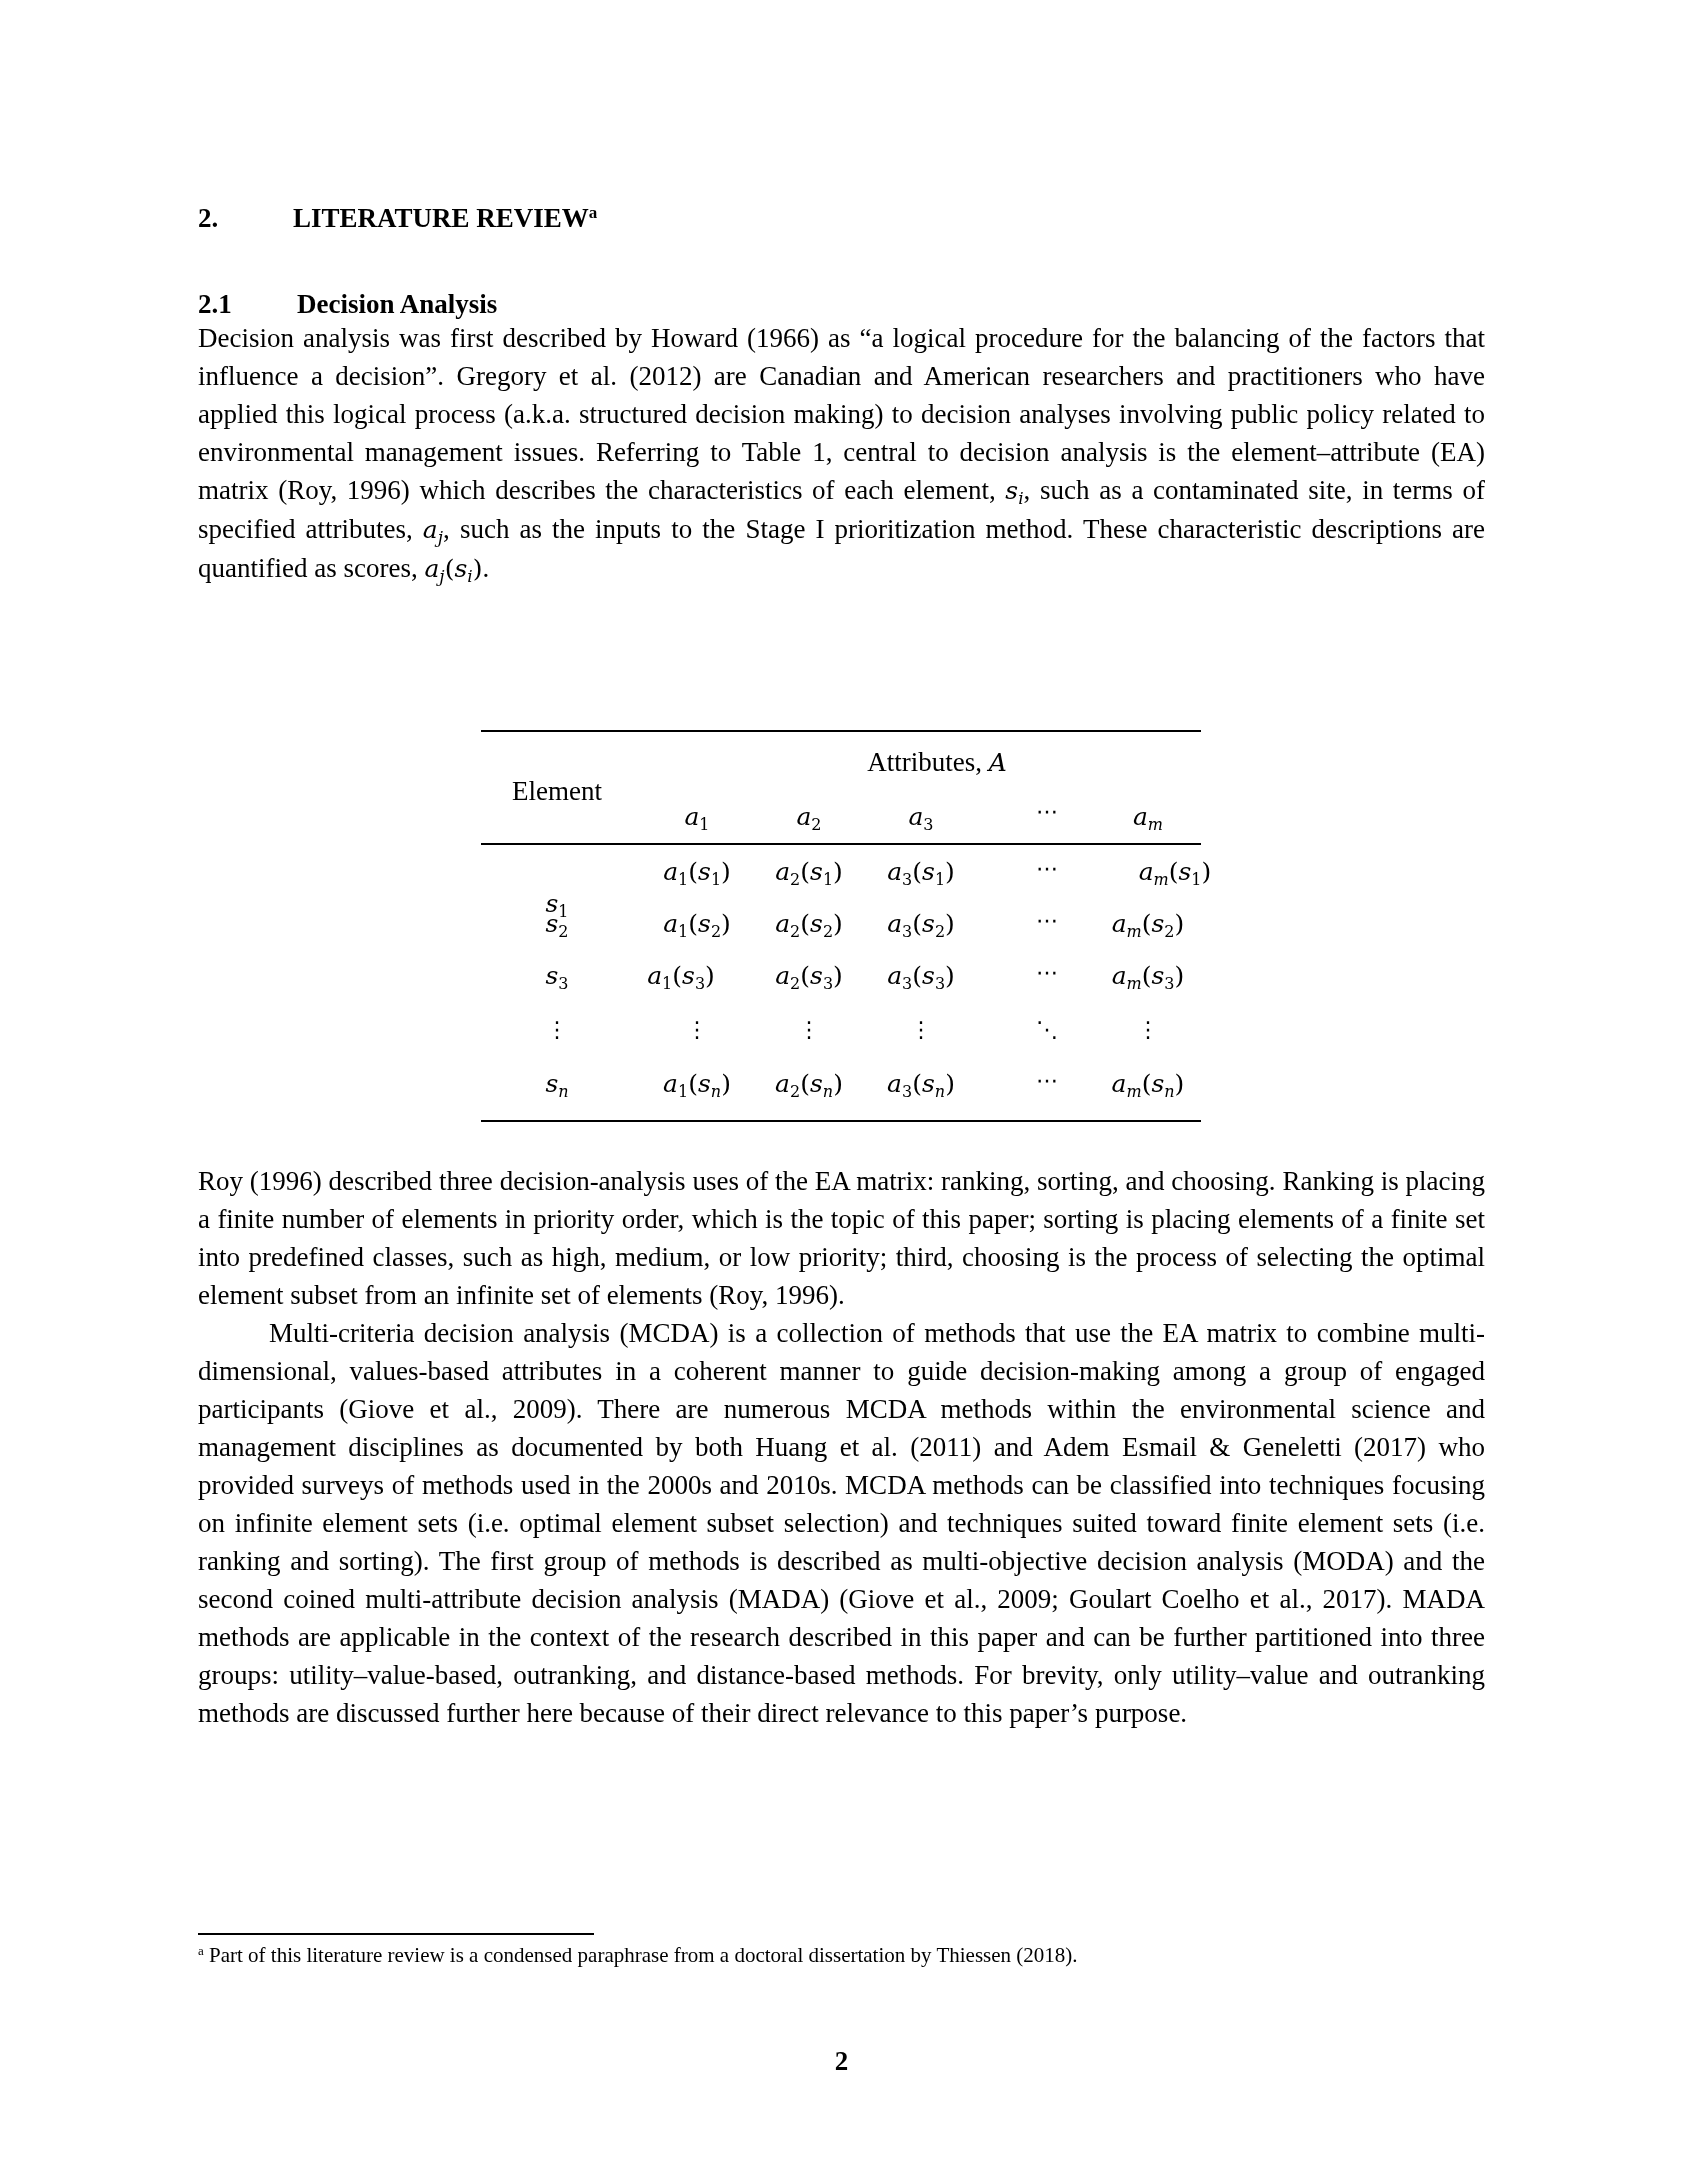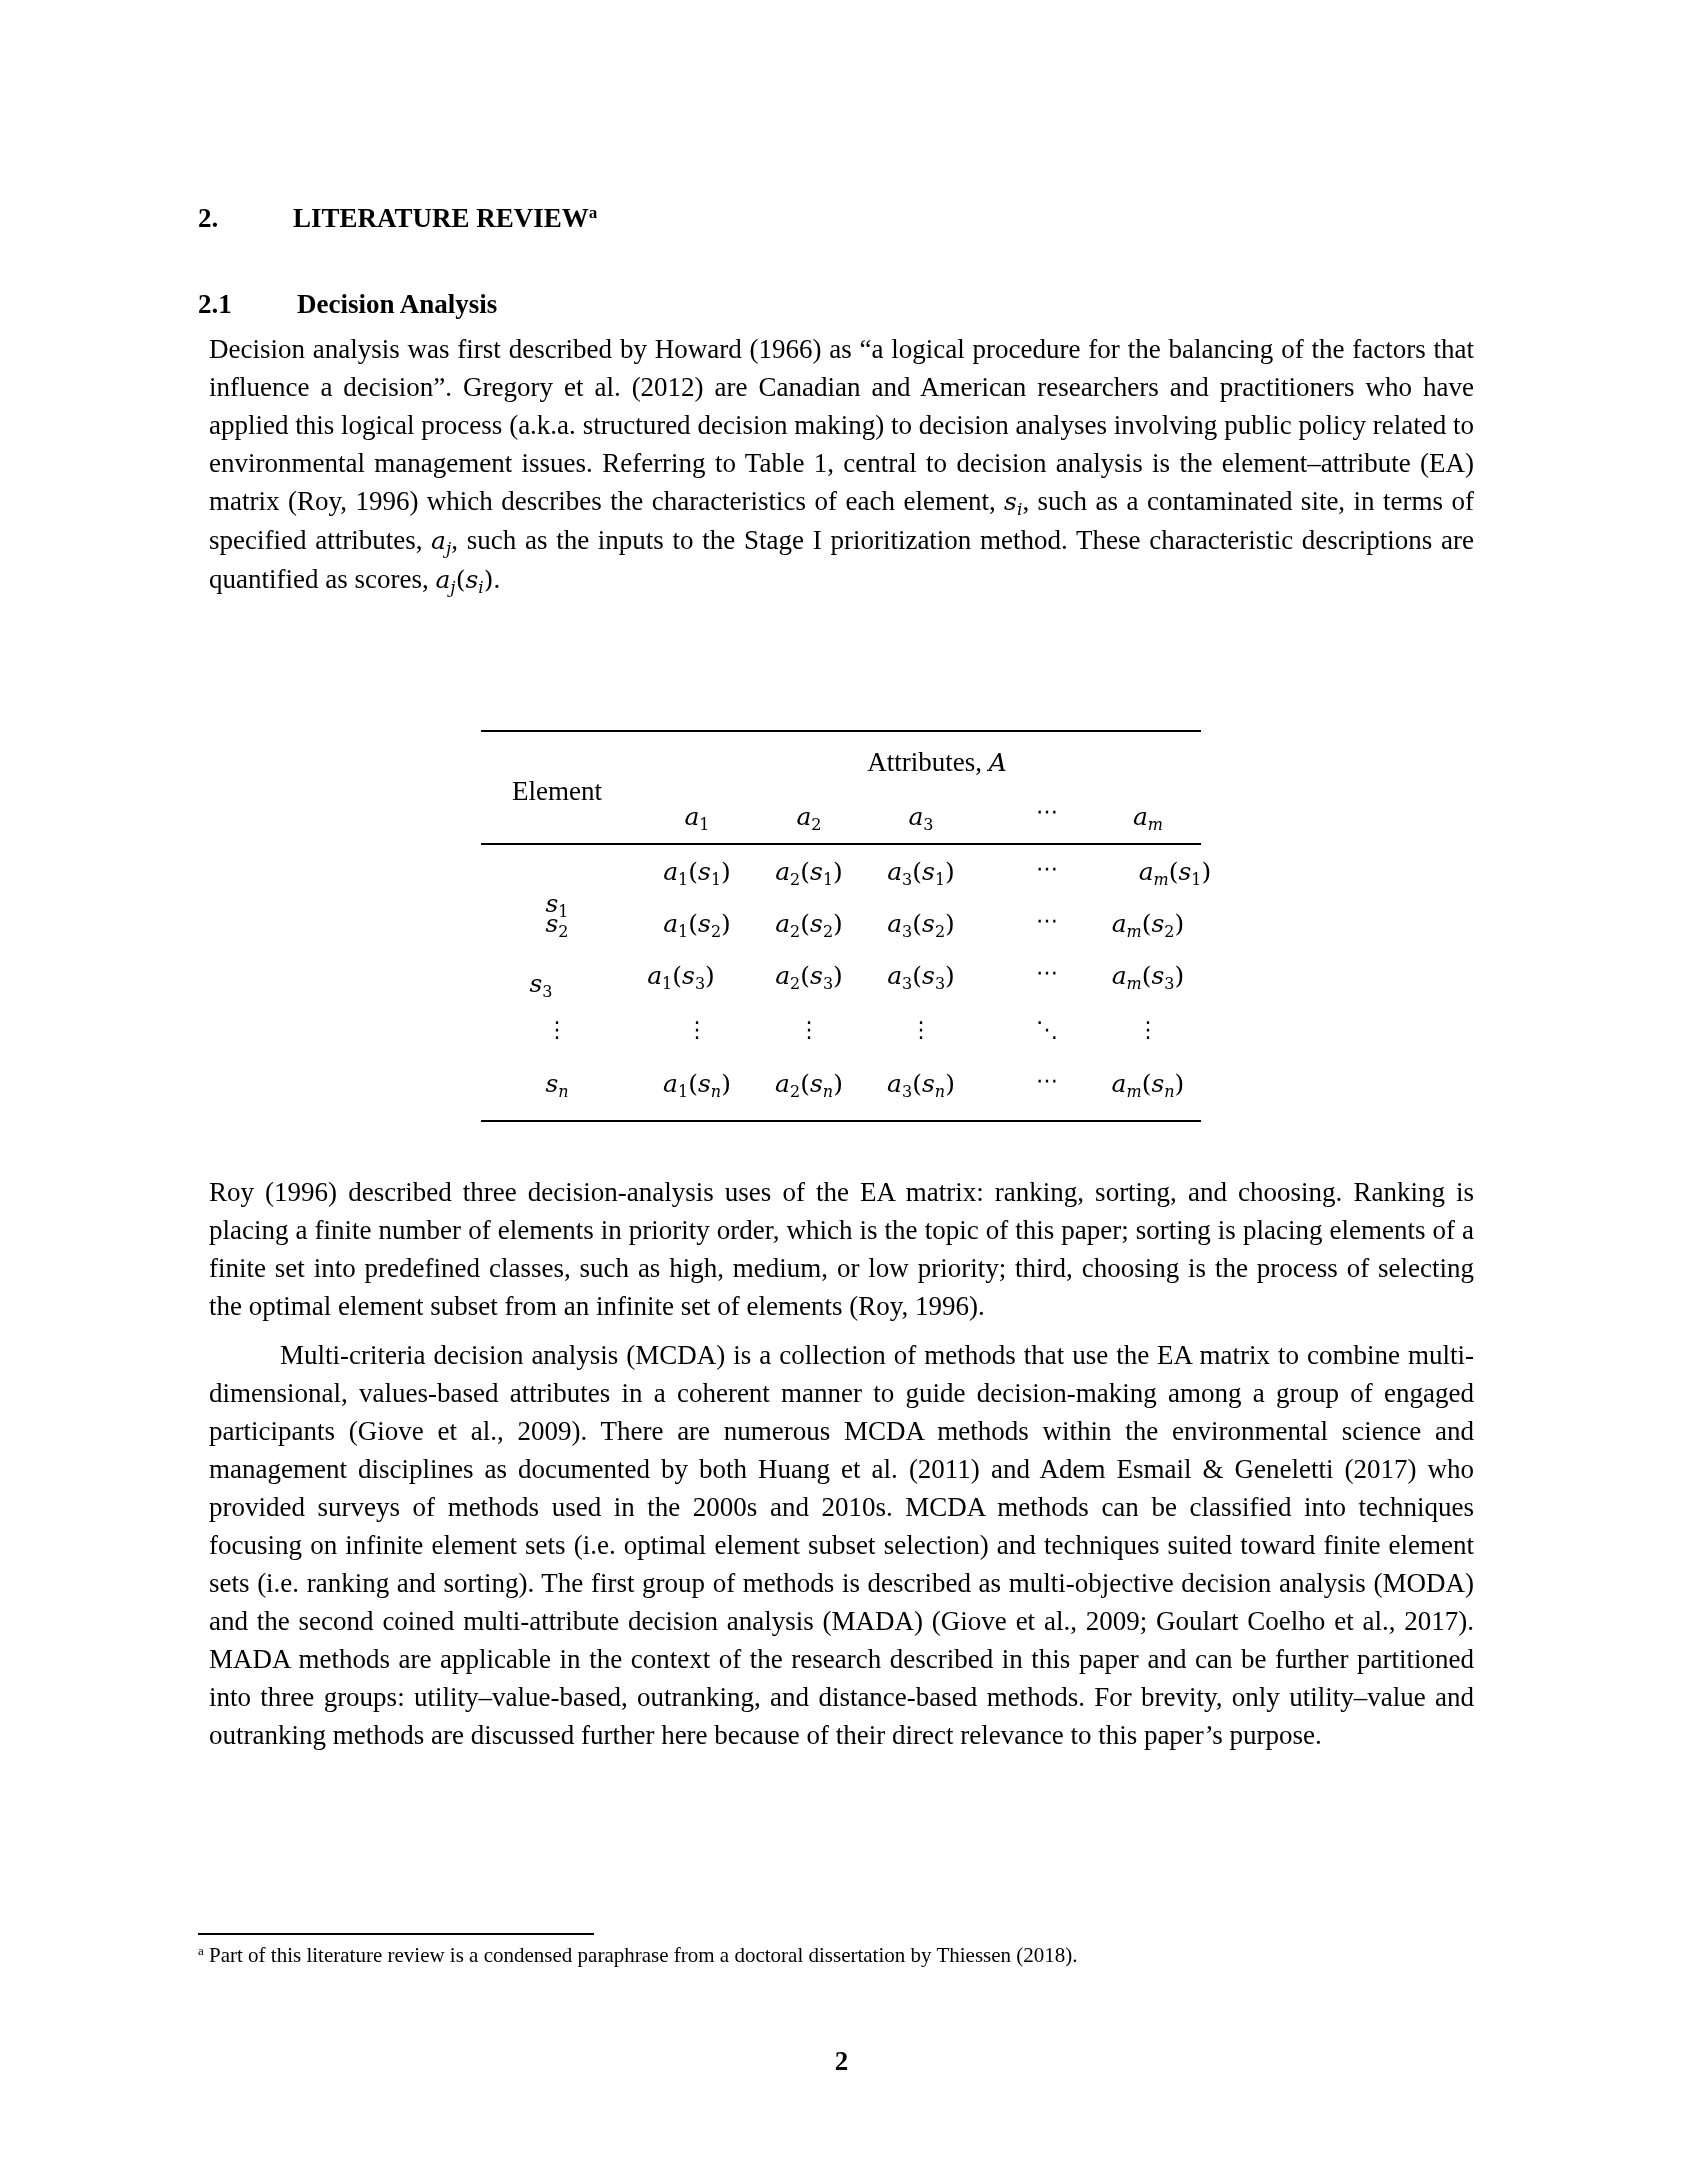--- a/index.html
+++ b/index.html
@@ -38,21 +38,21 @@
     }
     .body-text {
       position: absolute;
       left: 198px;
       width: 1287px;
       font-size: 27px;
       line-height: 38px;
       text-align: justify;
       text-align-last: left;
     }
-    .body-text p { margin: 11px; }
+    .body-text p { margin: 0; }
     .body-text p.indent { text-indent: 71px; }
     .math {
       font-style: italic;
       font-family: "DejaVu Serif", "Liberation Serif", serif;
       font-size: 25px;
     }
     .math sub {
       font-style: normal;
       font-size: 17px;
       vertical-align: -5px;
@@ -156,21 +156,21 @@
     <div class="cell" style="left:566px; top:853px;"><span class="dots">⋯</span></div>
     <div class="cell" style="left:694px; top:857px;"><span class="m">a<sub><i>m</i></sub><span class="p">(</span>s<sub>1</sub><span class="p">)</span></span></div>
 
     <div class="cell" style="left:76px; top:909px;"><span class="m"><span>s</span><sub>2</sub></span></div>
     <div class="cell" style="left:216px; top:909px;"><span class="m">a<sub>1</sub><span class="p">(</span>s<sub>2</sub><span class="p">)</span></span></div>
     <div class="cell" style="left:328px; top:909px;"><span class="m">a<sub>2</sub><span class="p">(</span>s<sub>2</sub><span class="p">)</span></span></div>
     <div class="cell" style="left:440px; top:909px;"><span class="m">a<sub>3</sub><span class="p">(</span>s<sub>2</sub><span class="p">)</span></span></div>
     <div class="cell" style="left:566px; top:905px;"><span class="dots">⋯</span></div>
     <div class="cell" style="left:667px; top:909px;"><span class="m">a<sub><i>m</i></sub><span class="p">(</span>s<sub>2</sub><span class="p">)</span></span></div>
 
-    <div class="cell" style="left:60px; top:961px;margin-top:8px;"><span class="m"><span>s</span><sub>3</sub></span></div>
+    <div class="cell" style="left:76px; top:961px;"><span class="m"><span>s</span><sub>3</sub></span></div>
     <div class="cell" style="left:200px; top:961px;"><span class="m">a<sub>1</sub><span class="p">(</span>s<sub>3</sub><span class="p">)</span></span></div>
     <div class="cell" style="left:328px; top:961px;"><span class="m">a<sub>2</sub><span class="p">(</span>s<sub>3</sub><span class="p">)</span></span></div>
     <div class="cell" style="left:440px; top:961px;"><span class="m">a<sub>3</sub><span class="p">(</span>s<sub>3</sub><span class="p">)</span></span></div>
     <div class="cell" style="left:566px; top:957px;"><span class="dots">⋯</span></div>
     <div class="cell" style="left:667px; top:961px;"><span class="m">a<sub><i>m</i></sub><span class="p">(</span>s<sub>3</sub><span class="p">)</span></span></div>
 
     <div class="cell" style="left:76px; top:1014px;"><span class="dots">⋮</span></div>
     <div class="cell" style="left:216px; top:1014px;"><span class="dots">⋮</span></div>
     <div class="cell" style="left:328px; top:1014px;"><span class="dots">⋮</span></div>
     <div class="cell" style="left:440px; top:1014px;"><span class="dots">⋮</span></div>

